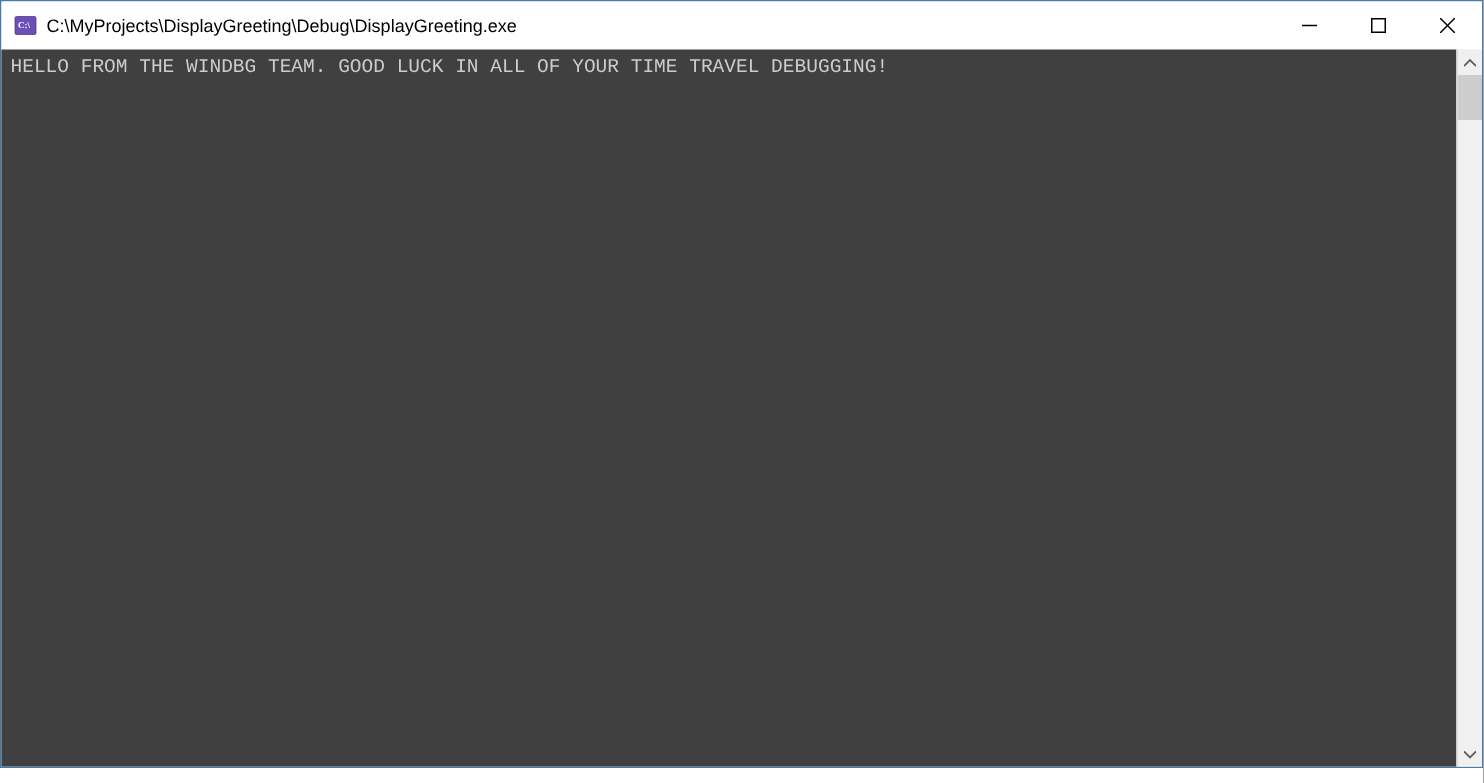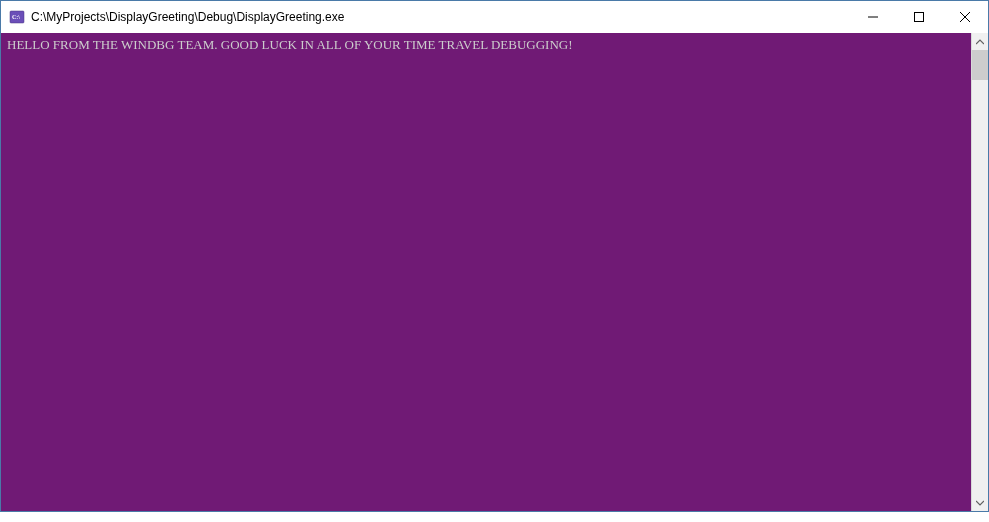--- a/index.html
+++ b/index.html
@@ -61,23 +61,23 @@
       width: 10px;
       height: 10px;
     }
     .client-area {
       flex: 1;
       display: flex;
       min-height: 0;
     }
     .console {
       flex: 1;
-      background: #701a75;
+      background: #404040;
       padding: 4px 6px;
-      font-family: Liberation Serif, serif;
+      font-family: Liberation Mono, monospace;
       font-size: 13px;
       line-height: 16px;
       color: #cccccc;
       overflow: hidden;
       white-space: pre;
     }
     .vscroll {
       width: 17px;
       background: #f0f0f0;
       display: flex;

